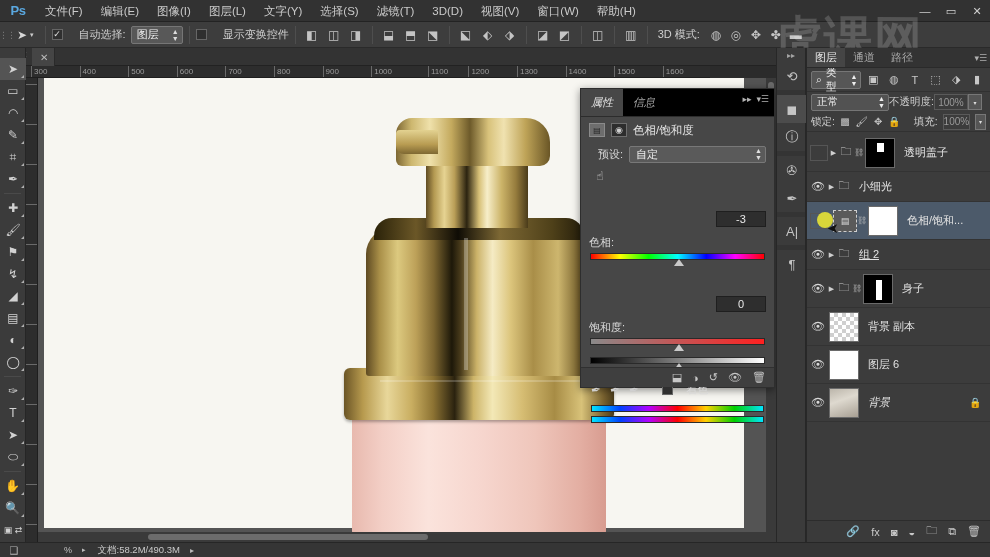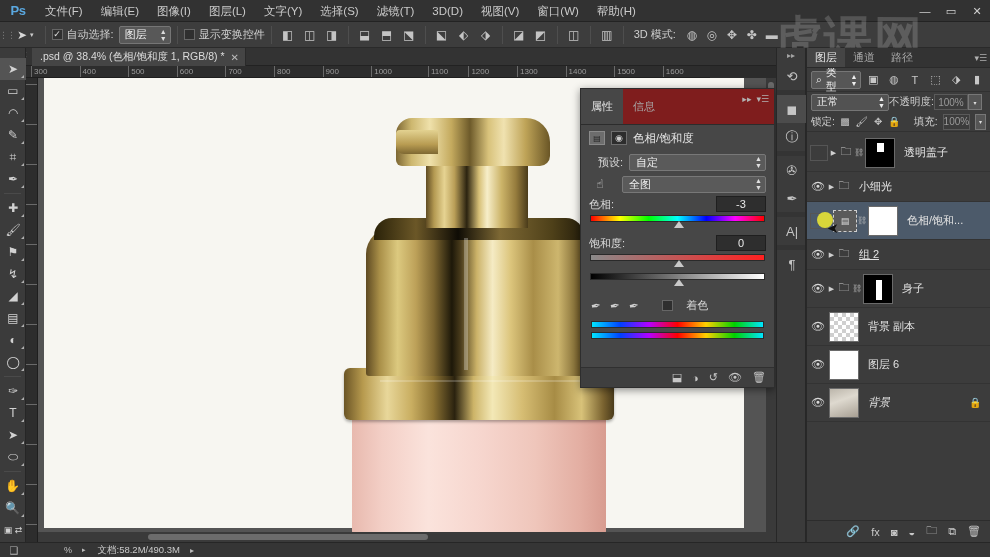--- a/index.html
+++ b/index.html
@@ -44,21 +44,21 @@
     display: flex; align-items: center; gap: 3px; padding: 0 5px; height: 22px;
   }
   .opt-tool .glyph { font-size: 12px; color: #d8d8d8; }
   .opt-sep { width: 1px; height: 18px; background: #2c2c2c; margin: 0 6px;
     border-right: 1px solid #4e4e4e; }
   .chk {
     width: 11px; height: 11px; background: #2f2f2f; border: 1px solid #666;
     display: inline-flex; align-items: center; justify-content: center;
     color: #e0e0e0; font-size: 9px; line-height: 1;
   }
-  .opt-label { font-size: 11px; color: #cfcfcf; margin-left: 4px; white-space: nowrap; }
+  .opt-label { font-size: 11px; color: #cfcfcf; margin-left: 16px; white-space: nowrap; }
   .opt-select {
     margin-left: 5px; height: 18px; min-width: 52px; background: #585858;
     border: 1px solid #767676; border-radius: 2px;
     display: flex; align-items: center; justify-content: space-between;
     padding: 0 3px 0 5px; font-size: 11px; color: #efefef;
   }
   .opt-select .arrows { font-size: 7px; line-height: 7px; color: #ddd; }
   .align-icons { display: flex; align-items: center; gap: 2px; }
   .align-ic {
     width: 20px; height: 20px; display: flex; align-items: center; justify-content: center;
@@ -164,22 +164,22 @@
   }
   .hilite { position: absolute; background: rgba(255,255,255,0.5); }
 
   
   .props {
     position: absolute; left: 580px; top: 88px; width: 195px; height: 300px;
     background: #474747; border: 1px solid #2e2e2e;
     box-shadow: 0 2px 8px rgba(0,0,0,0.45);
   }
   .props-tabs {
-    height: 36px; background: #7f1d1d; display: flex; align-items: stretch;
-    border-bottom: 1px solid #2c2c2c; position: relative;
+    height: 28px; background: #000000; display: flex; align-items: stretch;
+    border-bottom: 1px solid #2c2c2c; position: relative; font-style: italic;
   }
   .ptab { padding: 0 10px; display: flex; align-items: center; font-size: 11px; color: #a9a9a9; }
   .ptab.active { background: #474747; color: #e6e6e6; }
   .props-tabs .pt-right { position: absolute; right: 2px; top: 0; height: 20px;
     display: flex; align-items: center; gap: 5px; padding-right: 3px; color: #b3b3b3; font-size: 9px; }
   .props-title {
     height: 26px; display: flex; align-items: center; gap: 6px; padding: 0 8px;
     font-size: 11.5px; color: #e3e3e3;
   }
   .pt-icon { width: 16px; height: 14px; background: #6d6d6d; border: 1px solid #8a8a8a;
@@ -189,21 +189,21 @@
   .prow { display: flex; align-items: center; padding: 2px 8px; height: 22px; }
   .prow .lbl { font-size: 11px; color: #d5d5d5; width: 34px; text-align: right; margin-right: 6px; }
   .pselect {
     flex: 1; height: 17px; background: #5a5a5a; border: 1px solid #787878; border-radius: 2px;
     display: flex; align-items: center; justify-content: space-between;
     padding: 0 3px 0 6px; font-size: 11px; color: #f0f0f0;
   }
   .pselect .arrows { font-size: 7px; line-height: 7px; color: #e0e0e0; }
   .hand-ic { width: 22px; font-size: 12px; color: #d0d0d0; text-align: center; margin-right: 3px; }
   .srow { display: flex; align-items: center; justify-content: space-between; padding: 1px 8px 0 8px; }
-  .srow .slbl { font-size: 11px; color: #d8d8d8; }
+  .srow .slbl { font-size: 11px; color: #d8d8d8; margin-top: 47px; }
   .sval {
     width: 50px; height: 16px; background: #2e2e2e; border: 1px solid #1f1f1f;
     color: #e8e8e8; font-size: 11px; display: flex; align-items: center; justify-content: center;
   }
   .sliderwrap { position: relative; margin: 3px 9px 6px 9px; height: 13px; }
   .strack { position: absolute; top: 0; left: 0; right: 0; height: 7px; border: 1px solid #2a2a2a; }
   .strack.hue { background: linear-gradient(90deg,#ff0000,#ffff00,#00ff00,#00ffff,#0000ff,#ff00ff,#ff0000); }
   .strack.sat { background: linear-gradient(90deg,#8a8a8a,#ff2020); }
   .strack.lig { background: linear-gradient(90deg,#000000,#ffffff); }
   .sthumb {
@@ -420,21 +420,20 @@
     <div class="align-ic">✤</div>
     <div class="align-ic">▬</div>
   </div>
 
   <div class="watermark">虎课网</div>
 
   <div class="tabbar">
     <div class="tabbar-grip">▸▸</div>
     <div class="tabbar-x">✕</div>
     <div class="doc-tab">
-      <span>.psd @ 38.4% (色相/饱和度 1, RGB/8) *</span>
       <span class="tabclose">✕</span>
     </div>
   </div>
 
   <div class="toolbar">
     <div class="tool active">
         <span>➤</span>
         <i class="tri"></i>
       </div>
     <div class="tool">
@@ -595,24 +594,20 @@
     </div>
     <div class="prow">
       <span class="lbl">预设:</span>
       <div class="pselect">
         <span>自定</span>
         <span class="arrows">▲<br>▼</span>
       </div>
     </div>
     <div class="prow">
       <span class="hand-ic">☝</span>
-      <div class="pselect" style="margin-left:8px">
-        <span>全图</span>
-        <span class="arrows">▲<br>▼</span>
-      </div>
     </div>
 
     <div class="srow">
       <span class="slbl">色相:</span>
       <span class="sval">-3</span>
     </div>
     <div class="sliderwrap">
       <div class="strack hue"></div>
       <div class="sthumb" style="left:48%"></div>
     </div>

